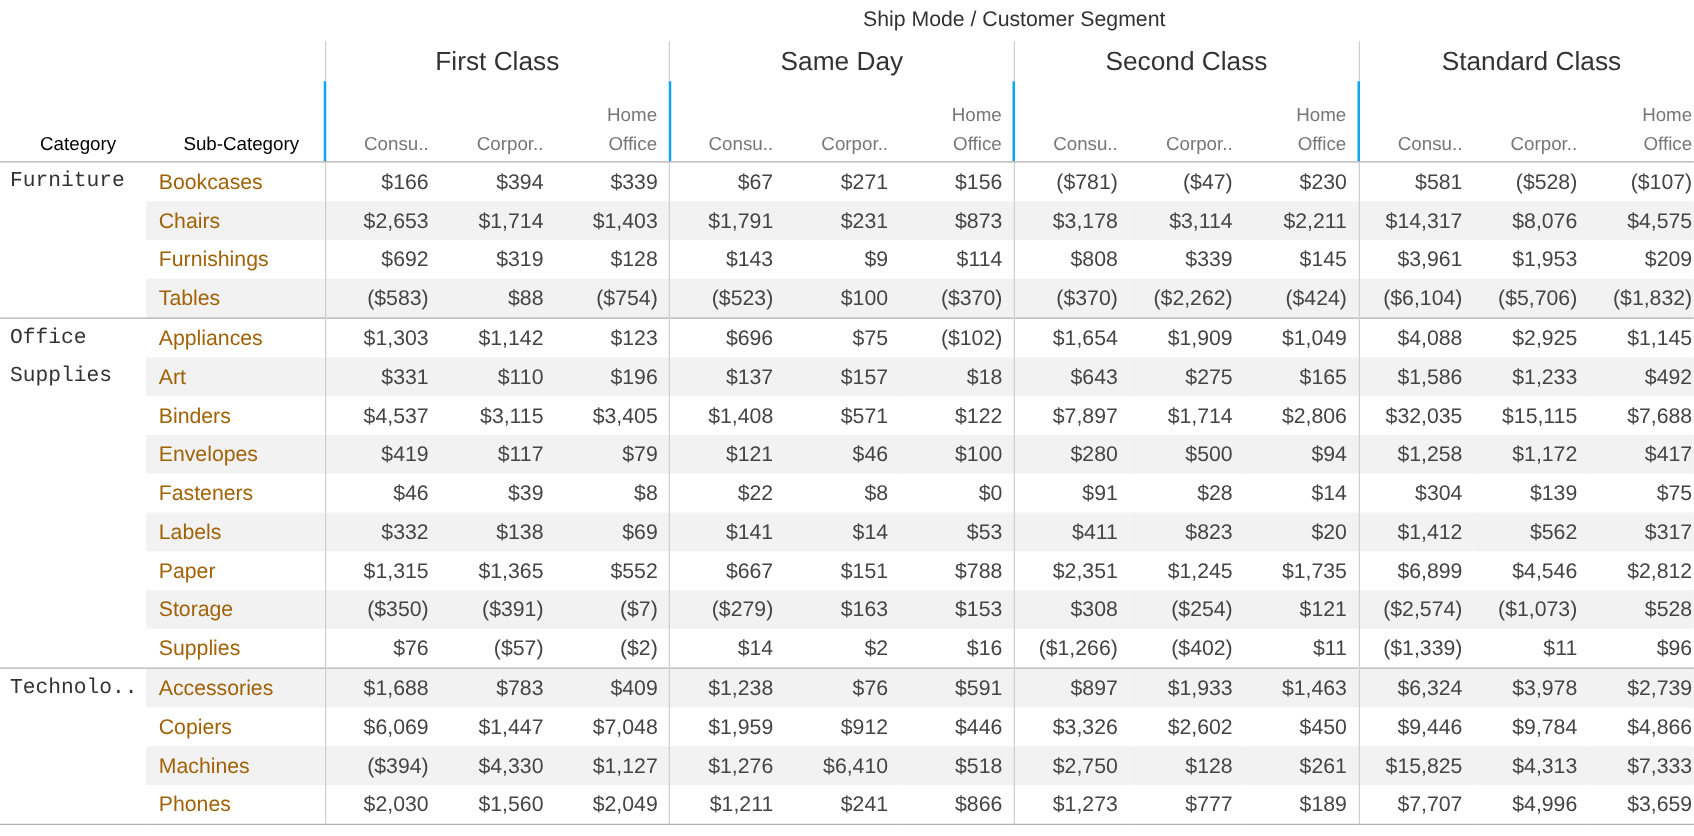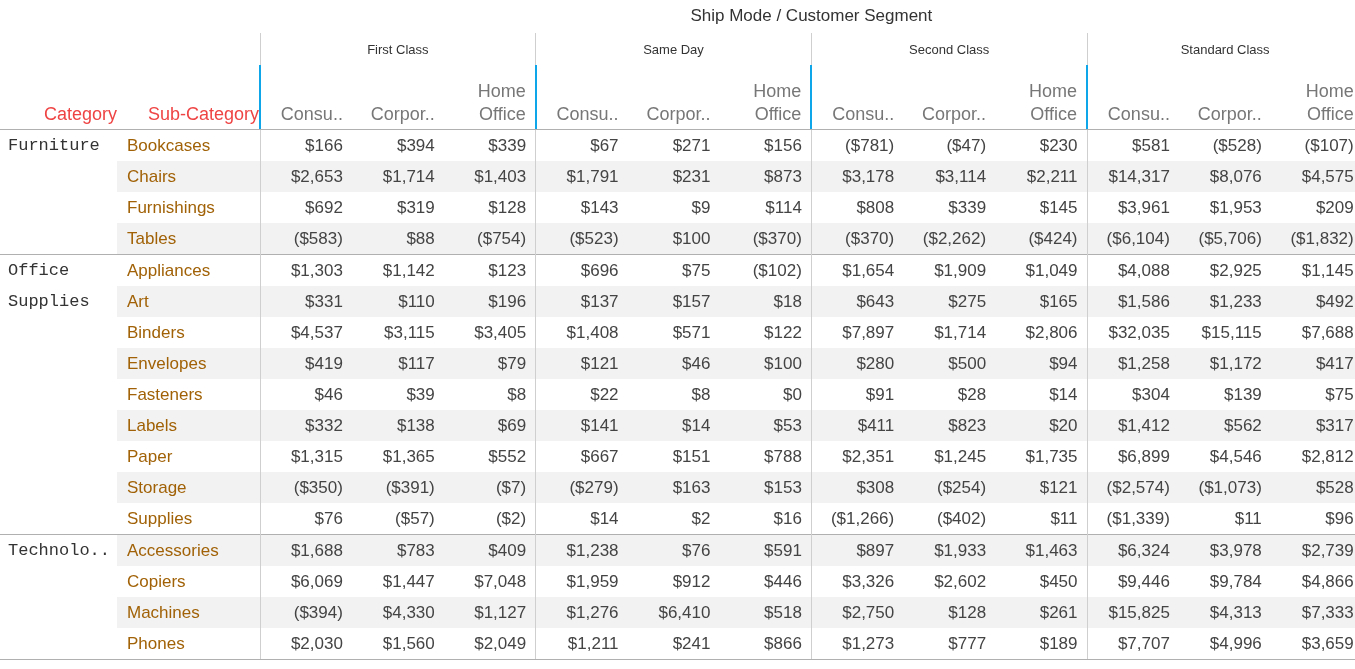--- a/index.html
+++ b/index.html
@@ -54,46 +54,46 @@
     font-size: 17px;
     padding-bottom: 3px;
   }
 
   
   .shipmode-row td {
     height: 32px;
     vertical-align: middle;
     text-align: center;
     color: #333333;
-    font-size: 13px;
+    font-size: 21px;
   }
   .shipmode-cell {
     border-left: 1px solid #cfcfcf;
   }
   .shipmode-row td.blank-left {
     border: none;
   }
 
   
   .seg-row td {
     height: 58px;
     vertical-align: bottom;
     padding-bottom: 6px;
     color: #777777;
-    font-size: 18px;
+    font-size: 15px;
     text-align: right;
     padding-right: 9px;
     white-space: nowrap;
   }
   .seg-row td.seg-first {
     border-left: 2px solid #0ea5e9;
   }
   .seg-row td.corner {
-    color: #ef4444;
-    text-align: right;
+    color: #000000;
+    text-align: center;
     padding-right: 0;
     padding-left: 8px;
     border: none;
   }
   .seg-row td.corner.sub {
     padding-left: 10px;
   }
   .seg-line2 { display: block; }
   .seg-line1 {
     display: block;

